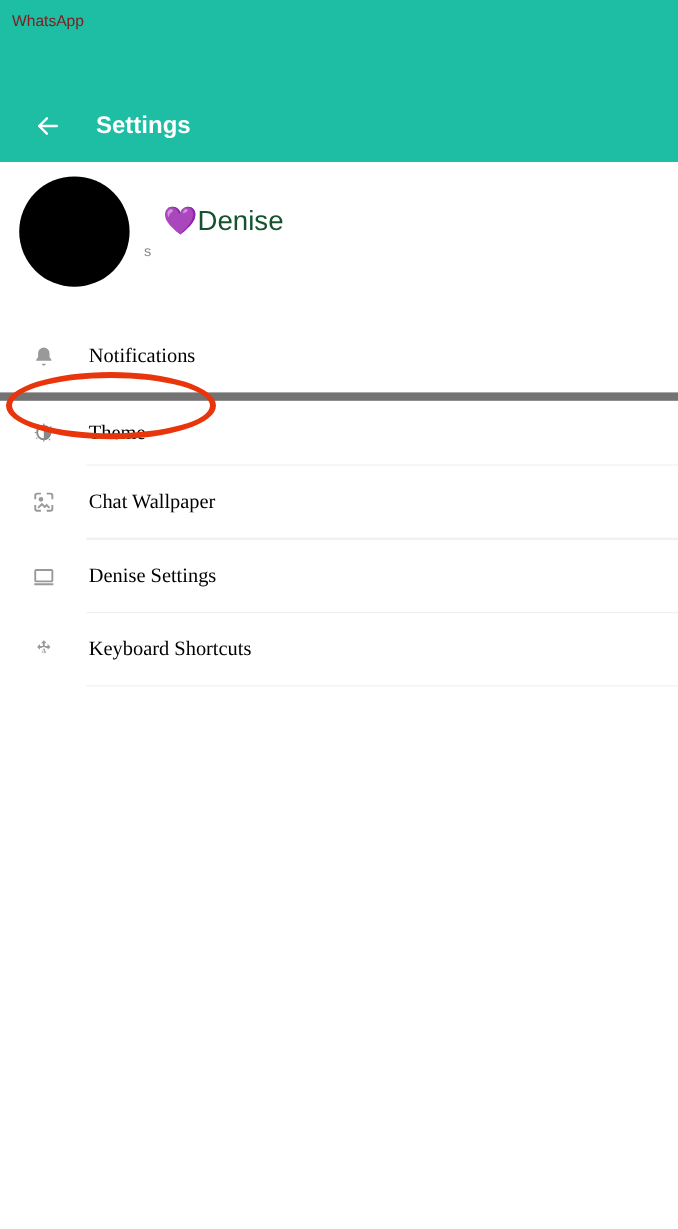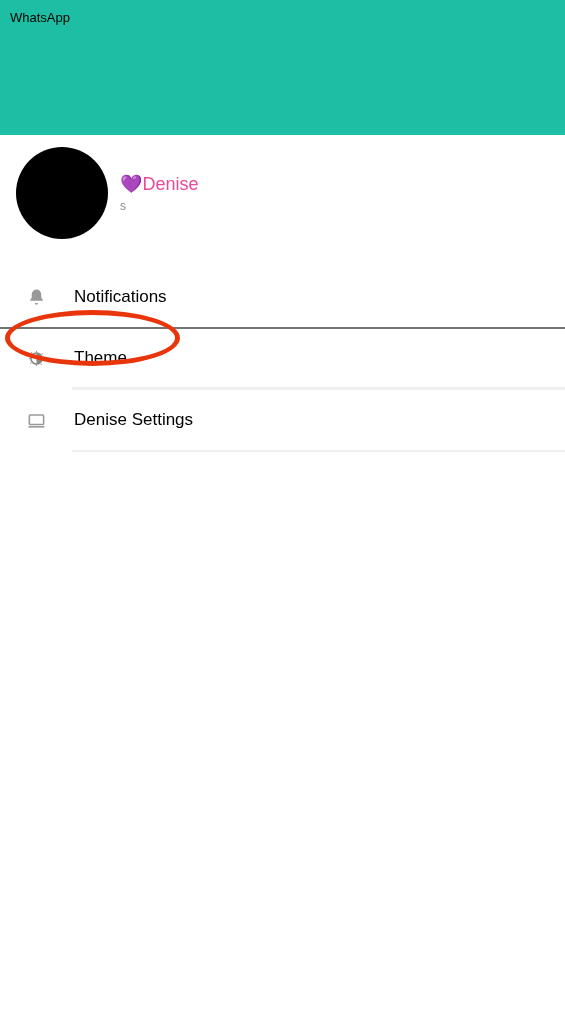--- a/index.html
+++ b/index.html
@@ -12,21 +12,21 @@
     }
     .header {
       background: #1ebea5;
       height: 135px;
       color: #fff;
       position: relative;
     }
     .app-name {
       font-size: 13px;
       padding: 10px 0 0 10px;
-      color: #000000;
+      color: #7f1d1d;
     }
     .header-row {
       display: flex;
       align-items: center;
       padding: 0 0 0 28px;
       position: absolute;
       bottom: 18px;
     }
     .back-arrow {
       width: 24px;
@@ -51,38 +51,40 @@
       height: 92px;
       border-radius: 50%;
       background: #000;
       margin-right: 12px;
     }
     .profile-text {
       display: flex;
       flex-direction: column;
     }
     .profile-name {
-      font-size: 18px;
-      color: #ec4899;
+      font-size: 23px;
+      color: #14532d;
       margin-bottom: 4px;
+      margin-left: 16px;
     }
     .profile-sub {
       font-size: 12px;
       color: #888;
     }
     .menu-list {
       display: flex;
       flex-direction: column;
+      font-family: Liberation Serif, serif;
     }
     .menu-item {
       display: flex;
       align-items: center;
       height: 60px;
       padding: 0 16px 0 26px;
-      border-top: 2px solid #737373;
+      border-top: 7px solid #737373;
       position: relative;
     }
     .menu-item:first-child {
       border-top: none;
     }
     .menu-icon {
       width: 20px;
       height: 20px;
       display: flex;
       align-items: center;
@@ -109,20 +111,29 @@
       pointer-events: none;
       z-index: 10;
     }
     svg { display: block; }
   </style>
 </head>
 <body>
 
 <div class="header">
   <div class="app-name">WhatsApp</div>
+  <div class="header-row">
+    <div class="back-arrow">
+      <svg width="22" height="22" viewBox="0 0 24 24" fill="none" stroke="#fff" stroke-width="2.2" stroke-linecap="round" stroke-linejoin="round">
+        <line x1="20" y1="12" x2="4" y2="12"></line>
+        <polyline points="11 5 4 12 11 19"></polyline>
+      </svg>
+    </div>
+    <div class="header-title">Settings</div>
+  </div>
 </div>
 
 <div class="profile-section">
   <div class="avatar"></div>
   <div class="profile-text">
     <div class="profile-name">💜Denise</div>
     <div class="profile-sub">s</div>
   </div>
 </div>
 
@@ -143,37 +154,57 @@
         <circle cx="12" cy="12" r="7" fill="none" stroke="#888" stroke-width="2"></circle>
         <path d="M12 5 v14 a7 7 0 0 0 0 -14" fill="#888"></path>
         <path d="M12 2l1 2h-2zM12 22l-1-2h2zM2 12l2-1v2zM22 12l-2 1v-2zM4.9 4.9l2 .6-.6-2zM19.1 19.1l-2-.6.6 2zM19.1 4.9l-.6 2 2-.6zM4.9 19.1l.6-2-2 .6z" fill="#888"></path>
       </svg>
     </div>
     <div class="menu-label">Theme</div>
   </div>
 
   <div class="divider-right"></div>
 
+  <div class="menu-item" style="border-top:none">
+    <div class="menu-icon">
+      <svg width="19" height="19" viewBox="0 0 24 24" fill="none" stroke="#999" stroke-width="2">
+        <path d="M3 9V5a2 2 0 0 1 2-2h4M21 9V5a2 2 0 0 0-2-2h-4M3 15v4a2 2 0 0 0 2 2h4M21 15v4a2 2 0 0 1-2 2h-4"></path>
+        <circle cx="9" cy="9" r="1.5" fill="#999"></circle>
+        <path d="M6 18l4-4 3 3 2-2 3 3" fill="none"></path>
+      </svg>
+    </div>
+    <div class="menu-label">Chat Wallpaper</div>
+  </div>
 
   <div class="divider-right"></div>
 
 
   <div class="divider-right"></div>
 
   <div class="menu-item" style="border-top:none">
     <div class="menu-icon">
       <svg width="19" height="19" viewBox="0 0 24 24" fill="none" stroke="#999" stroke-width="2">
         <rect x="3" y="5" width="18" height="12" rx="1"></rect>
         <line x1="2" y1="20" x2="22" y2="20"></line>
       </svg>
     </div>
     <div class="menu-label">Denise Settings</div>
   </div>
 
   <div class="divider-right"></div>
 
+  <div class="menu-item" style="border-top:none">
+    <div class="menu-icon">
+      <svg width="19" height="19" viewBox="0 0 24 24" fill="#999">
+        <path d="M12 2l3 3h-2v3h3V6l3 3-3 3v-2h-3v3h2l-3 3-3-3h2v-3H8v2l-3-3 3-3v2h3V5H9z"></path>
+        <circle cx="12" cy="12" r="3" fill="#fff"></circle>
+        <text x="12" y="15" font-size="7" text-anchor="middle" fill="#999" font-weight="bold">A</text>
+      </svg>
+    </div>
+    <div class="menu-label">Keyboard Shortcuts</div>
+  </div>
 
   <div class="divider-right"></div>
 
 
 </div>
 
 <div class="highlight-ellipse"></div>
 
 </body></html>

